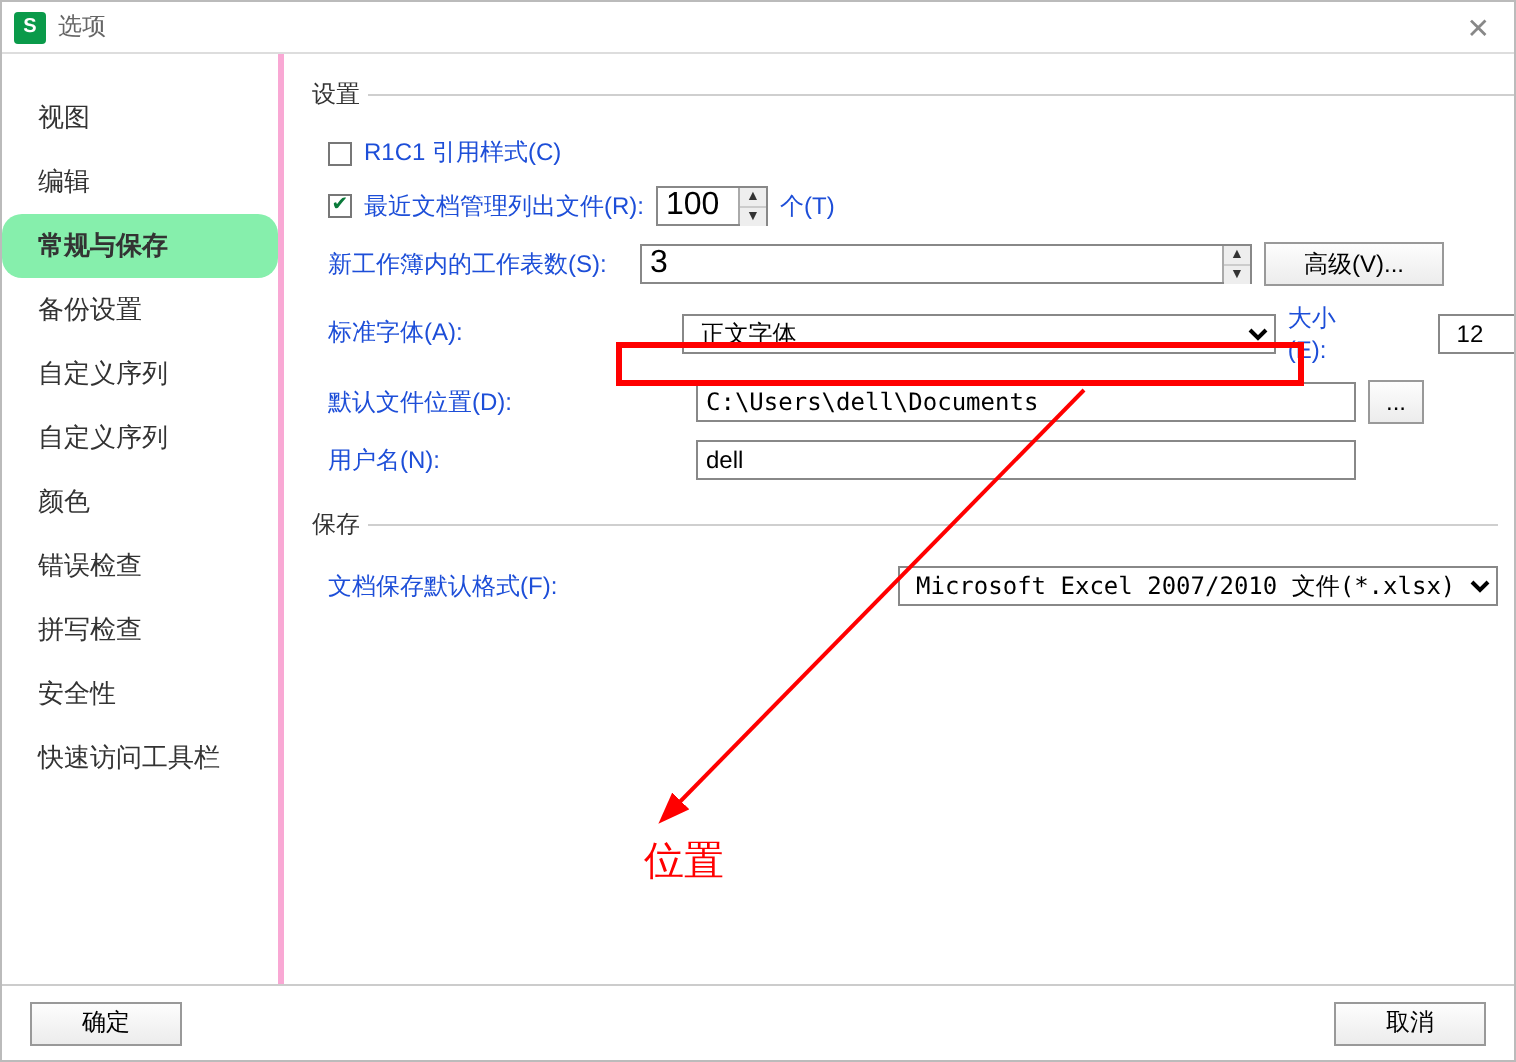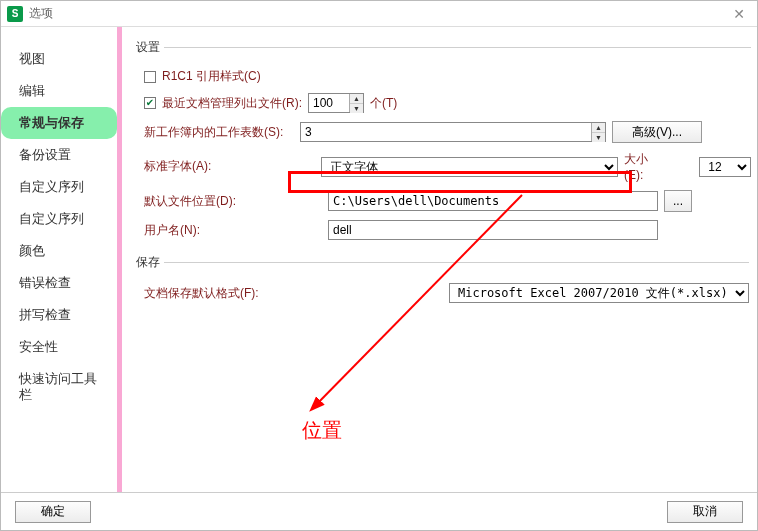--- a/index.html
+++ b/index.html
@@ -37,22 +37,22 @@
     }
     .titlebar .title { color: #666; font-size: 12px; }
     .titlebar .spacer { flex: 1; }
     .titlebar .close { font-size: 14px; color: #888; padding: 2px 6px; cursor: pointer; }
     .body {
       flex: 1;
       display: flex;
       min-height: 0;
     }
     .sidebar {
-      width: 121px;
-      border-right: 5px solid #f9a8d4;
+      width: 141px;
+      border-right: 3px solid #f9a8d4;
       padding-top: 16px;
     }
     .sidebar-item {
       padding: 8px 18px;
       color: #333;
       cursor: pointer;
       font-size: 13px;
       line-height: 16px;
     }
     .sidebar-item.selected {
@@ -83,39 +83,39 @@
       margin: 6px 0 8px 8px;
       gap: 6px;
     }
     .checkbox {
       width: 12px; height: 12px;
       border: 1px solid #777;
       display: inline-flex; align-items: center; justify-content: center;
       font-size: 10px; line-height: 10px;
       color: #0a7a3a;
     }
-    .lbl { color: #7f1d1d; }
+    .lbl { color: #1d4ed8; }
     .lbl-w { width: 150px; display: inline-block; }
     input.txt, select.sel {
       border: 1px solid #888;
       height: 20px;
       font-size: 12px;
       padding: 0 4px;
       background: #fff;
       font-family: inherit;
       margin-left: 28px;
     }
     .spinbox {
       display: inline-flex;
       border: 1px solid #888;
       height: 20px;
       align-items: stretch;
     }
     .spinbox input {
-      border: none; outline: none; width: 40px; padding: 0 4px; font-size: 12px;
+      border: none; outline: none; width: 40px; padding: 0 4px; font-size: 16px;
     }
     .spinbox .spins {
       display: flex; flex-direction: column; border-left: 1px solid #aaa;
       width: 14px;
     }
     .spinbox .spins div {
       flex:1; font-size: 7px; text-align:center; line-height:9px; color:#333; background:#eee; border-bottom:1px solid #ccc; cursor:pointer;
     }
     .spinbox .spins div:last-child { border-bottom:none; }
     .spinbox.spin-wide input { width: 290px; }

